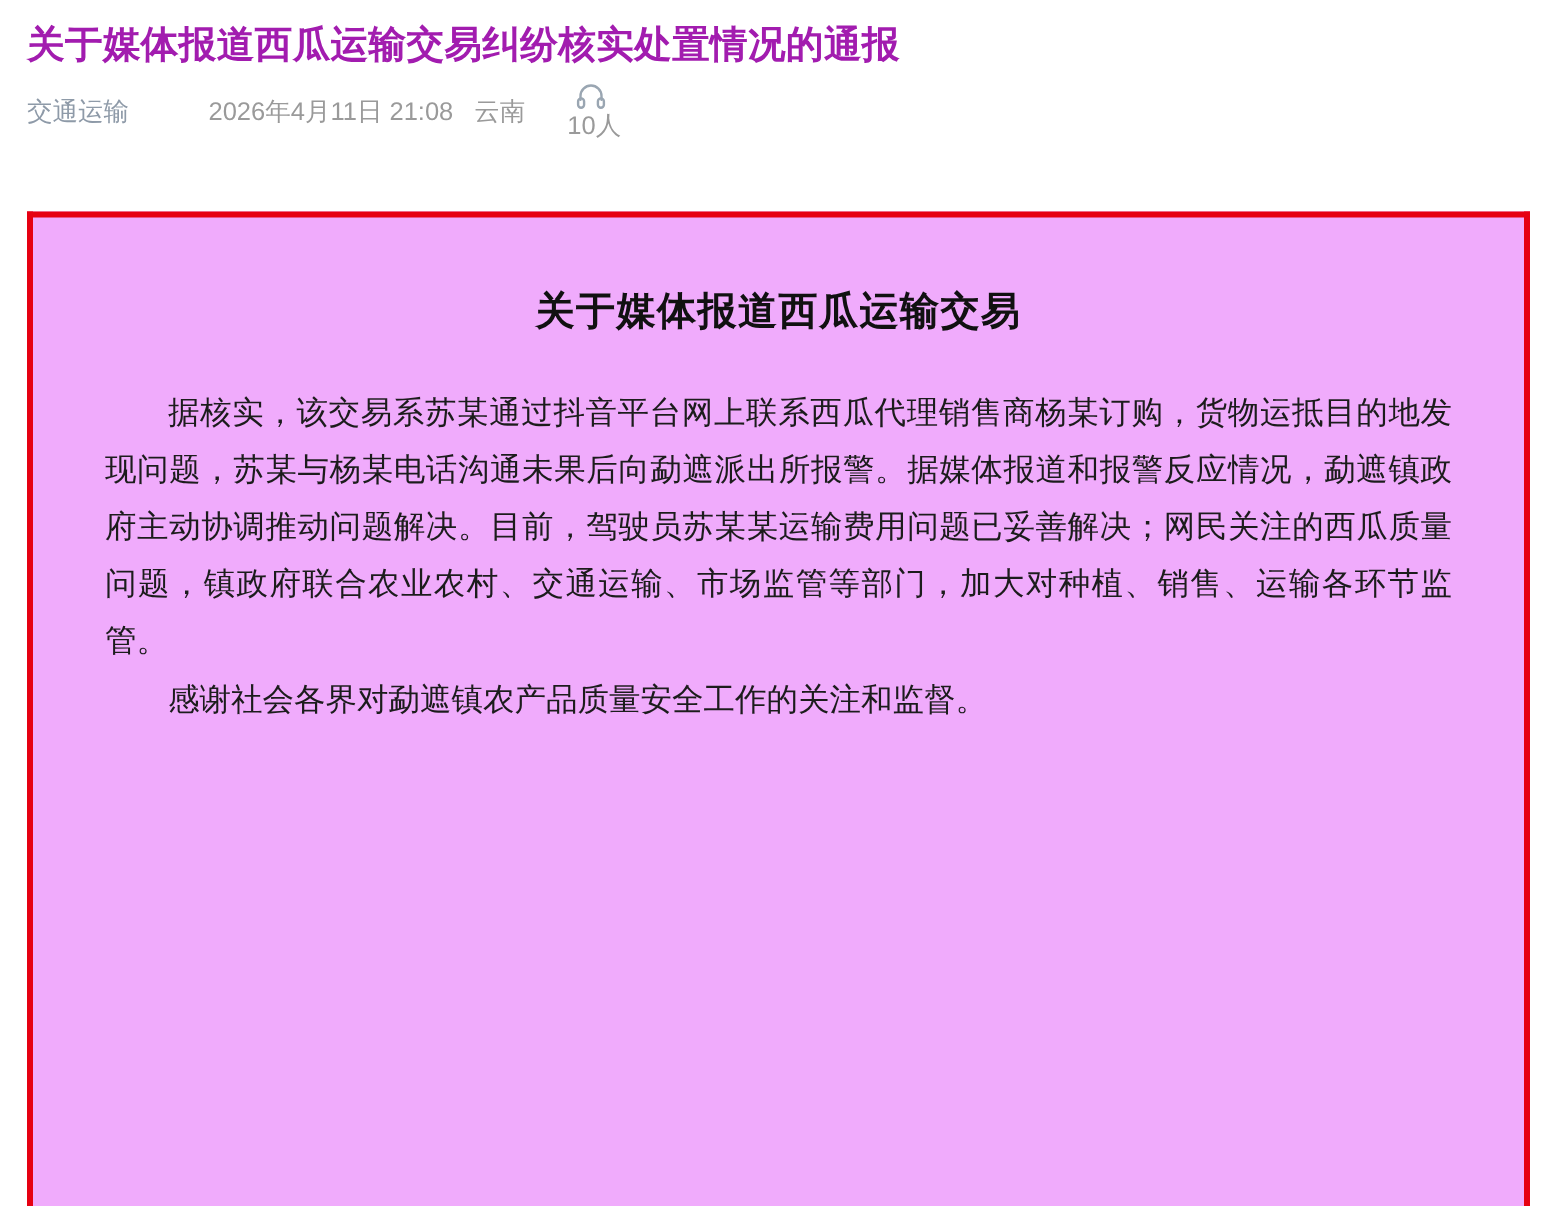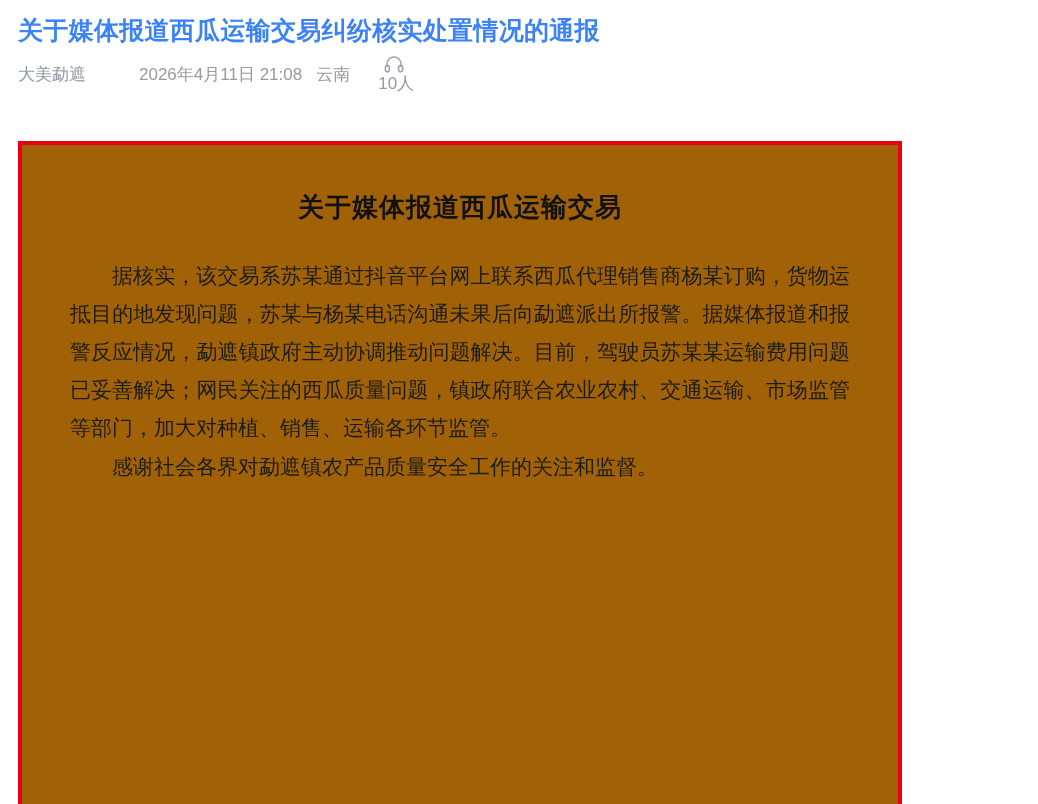--- a/index.html
+++ b/index.html
@@ -20,21 +20,21 @@
     height: 804px;
     box-sizing: border-box;
   }
   .article-header {
     padding: 14px 18px 0 18px;
   }
   .article-title {
     font-size: 25px;
     font-weight: bold;
     line-height: 1.35;
-    color: #3b82f6;
+    color: #a21caf;
     letter-spacing: 0.3px;
     margin: 0 0 14px 0;
   }
   .meta-row {
     display: flex;
     align-items: center;
     font-size: 17px;
     color: #9a9a9a;
     height: 26px;
   }
@@ -63,26 +63,26 @@
     width: 20px;
     height: 18px;
     margin-right: 5px;
     position: relative;
     top: 1px;
   }
   .notice-card {
     position: absolute;
     left: 18px;
     top: 141px;
-    width: 884px;
+    width: 1002px;
     height: 663px;
     box-sizing: border-box;
     border: 4px solid #e60012;
     border-bottom: none;
-    background: #a16207;
+    background: #f0abfc;
     padding: 40px 48px 0 48px;
   }
   .notice-title {
     text-align: center;
     font-size: 26px;
     font-weight: bold;
     color: #111111;
     line-height: 1.75;
     letter-spacing: 1px;
   }
@@ -109,21 +109,21 @@
 </style>
 </head>
 <body>
 
 <div class="page">
 
   <div class="article-header">
     <h1 class="article-title">关于媒体报道西瓜运输交易纠纷核实处置情况的通报</h1>
 
     <div class="meta-row">
-      <span class="meta-source">大美勐遮</span>
+      <span class="meta-source">交通运输</span>
       <span class="meta-time">2026年4月11日 21:08</span>
       <span class="meta-region">云南</span>
       <span class="meta-listen">
         <span class="headphone-icon">
           <svg width="20" height="18" viewBox="0 0 20 18" xmlns="http://www.w3.org/2000/svg">
             <path d="M3 11.5 V9 a7 7 0 0 1 14 0 v2.5" fill="none" stroke="#9aa6b2" stroke-width="1.6" stroke-linecap="round"></path>
             <rect x="1.4" y="10.6" width="4" height="6.2" rx="2" fill="none" stroke="#9aa6b2" stroke-width="1.6"></rect>
             <rect x="14.6" y="10.6" width="4" height="6.2" rx="2" fill="none" stroke="#9aa6b2" stroke-width="1.6"></rect>
           </svg>
         </span>

